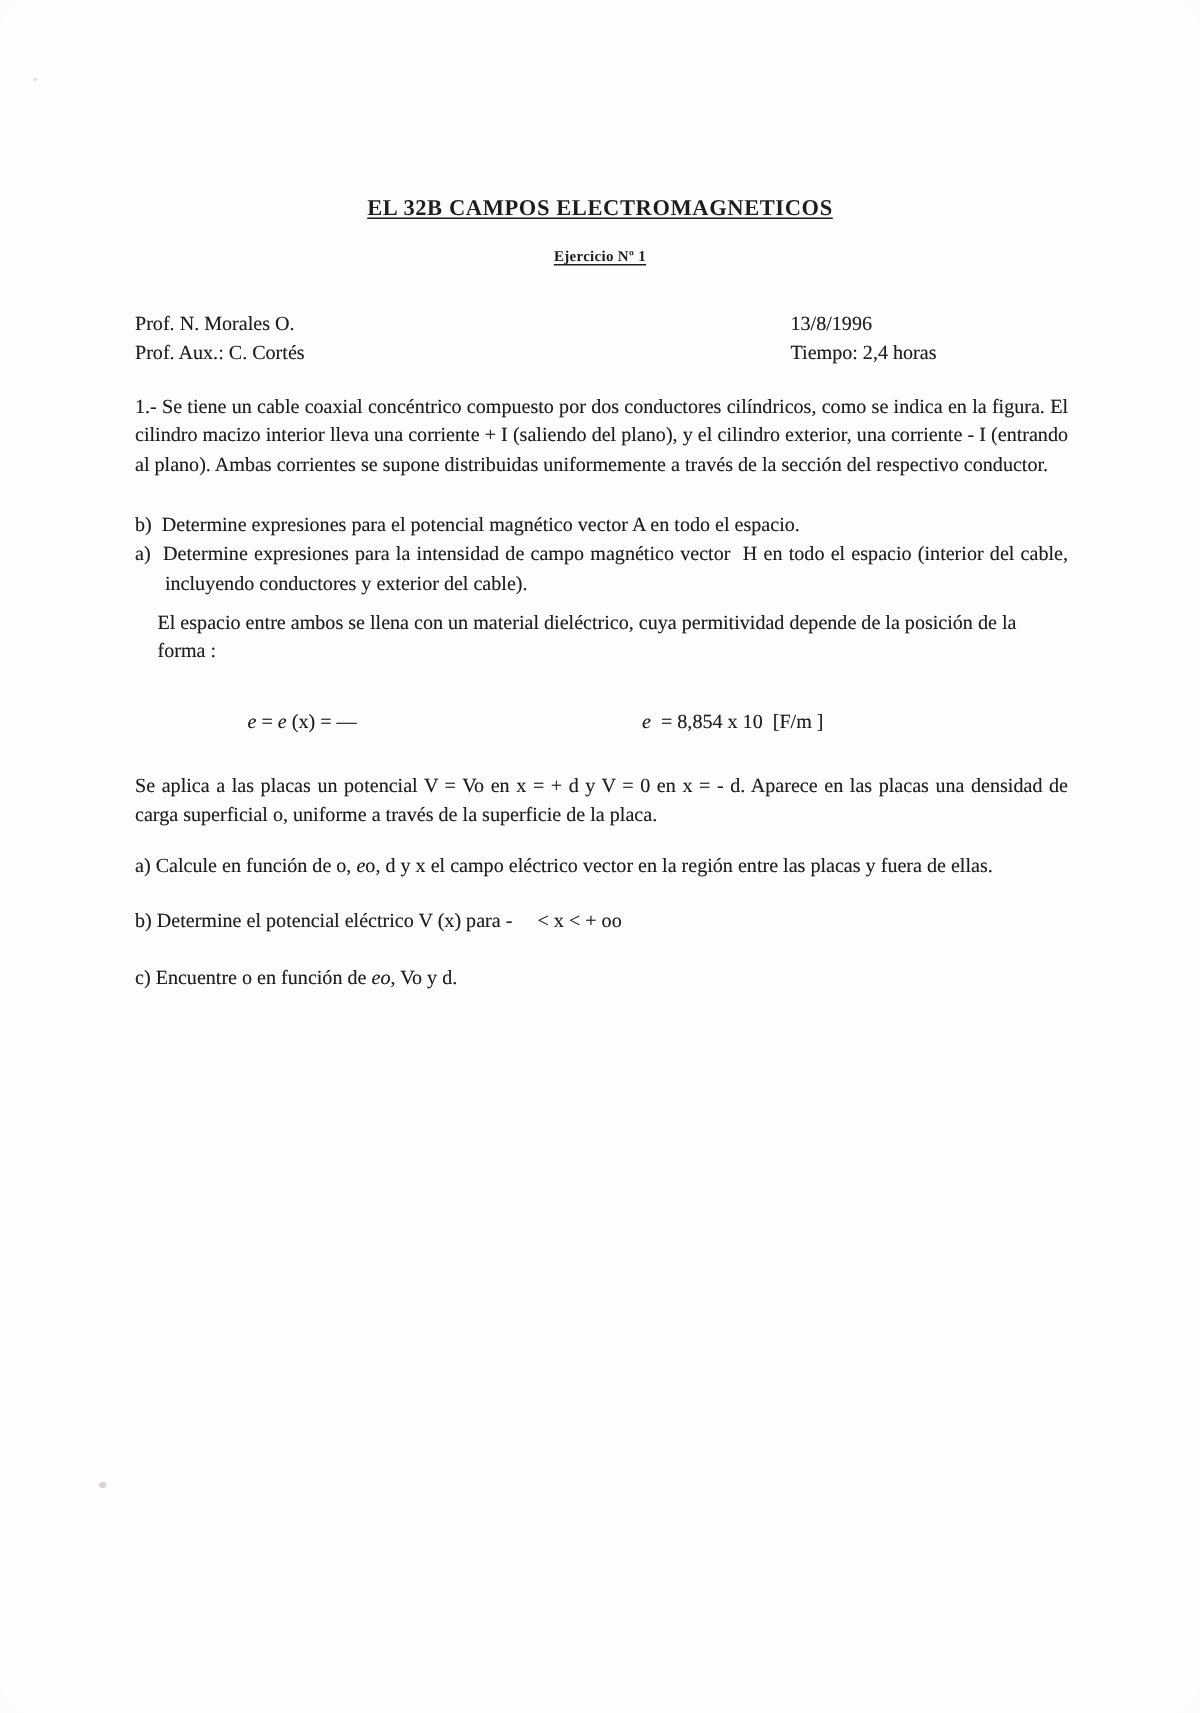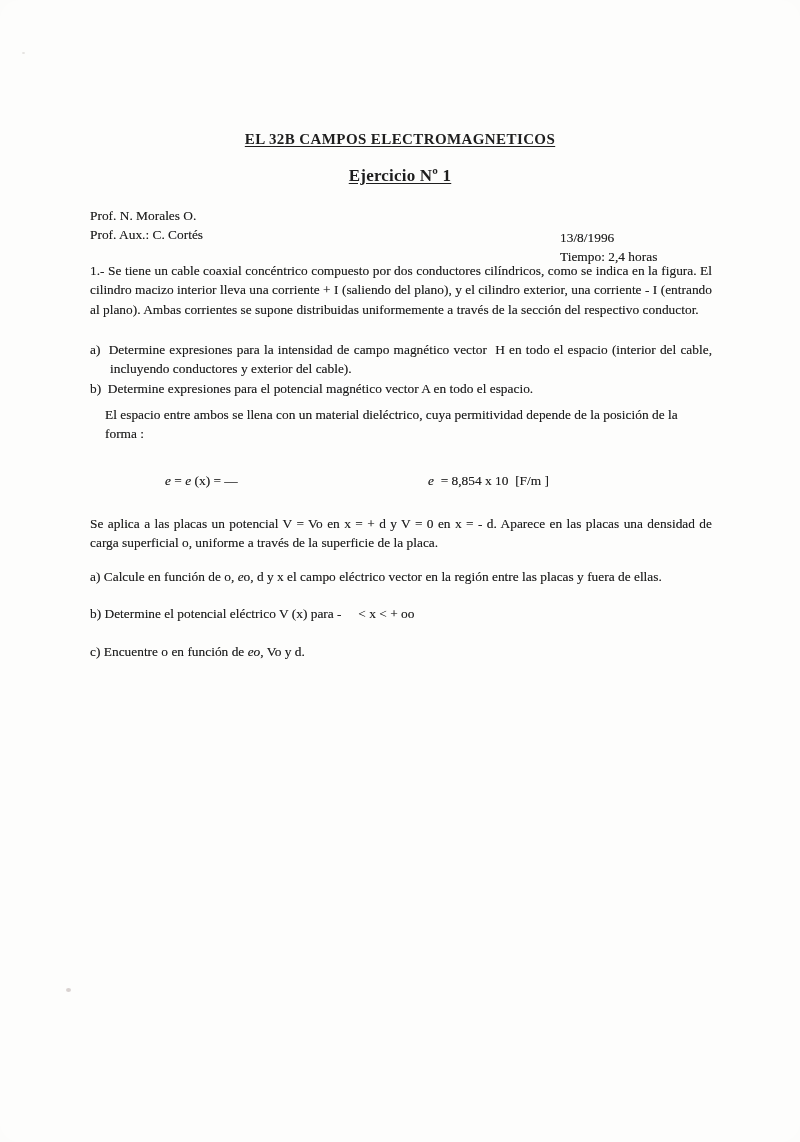--- a/index.html
+++ b/index.html
@@ -20,34 +20,34 @@
   .center { left: 0; width: 800px; text-align: center; }
   .doc-title {
     top: 131px;
     font-size: 15px; font-weight: bold;
     letter-spacing: 0.4px;
     text-decoration: underline;
     text-underline-offset: 2px;
   }
   .exercise-title {
     top: 166px;
-    font-size: 17px; font-weight: bold;
+    font-size: 10px; font-weight: bold;
     letter-spacing: 0.2px;
     text-decoration: underline;
     text-underline-offset: 2px;
   }
   .body-text {
     font-size: 13.4px;
     line-height: 19.4px;
     text-shadow: 0 0 0.4px rgba(20,20,20,0.45);
   }
   .block { left: 90px; width: 622px; }
   .justify { text-align: justify; text-align-last: left; }
   .prof-block { top: 206px; }
-  .meta-block { left: 560px; top: 206px; width: 200px; margin-top: 22px; }
+  .meta-block { left: 527px; top: 206px; width: 200px; }
   .p1 { top: 261px; }
   .items1 { top: 340px; }
   .hang { padding-left: 20px; text-indent: -20px; }
   .hang2 { padding-left: 15px; }
   .p2 { top: 405px; }
   .formula-row { top: 471px; height: 22px; margin-left: 40px; }
   .formula-left { left: 125px; }
   .formula-right { left: 388px; }
   .it { font-style: italic; }
   .applied { top: 514px; }
@@ -84,22 +84,22 @@
   </div>
 
   <div class="abs body-text meta-block">
     <div>13/8/1996</div>
     <div>Tiempo: 2,4 horas</div>
   </div>
 
   <div class="abs block body-text justify p1">1.- Se tiene un cable coaxial concéntrico compuesto por dos conductores cilíndricos, como se indica en la figura. El cilindro macizo interior lleva una corriente + I (saliendo del plano), y el cilindro exterior, una corriente - I (entrando al plano). Ambas corrientes se supone distribuidas uniformemente a través de la sección del respectivo conductor.</div>
 
   <div class="abs block body-text items1">
+    <div class="hang pre">b)  Determine expresiones para el potencial magnético vector A en todo el espacio.</div>
     <div class="hang justify pre">a)  Determine expresiones para la intensidad de campo magnético vector  H en todo el espacio (interior del cable, incluyendo conductores y exterior del cable).</div>
-    <div class="hang pre">b)  Determine expresiones para el potencial magnético vector A en todo el espacio.</div>
   </div>
 
   <div class="abs block body-text p2">
     <div class="hang2">El espacio entre ambos se llena con un material dieléctrico, cuya permitividad depende de la posición de la forma :</div>
   </div>
 
   <div class="abs formula-row" style="left:0; width:800px;">
     <span class="abs body-text formula-left"><span class="it">e</span><span> = </span><span class="it">e</span><span class="pre"> (x) = —</span></span>
     <span class="abs body-text formula-right"><span class="it">e</span><span class="pre">  = 8,854 x 10  [F/m ]</span></span>
   </div>

